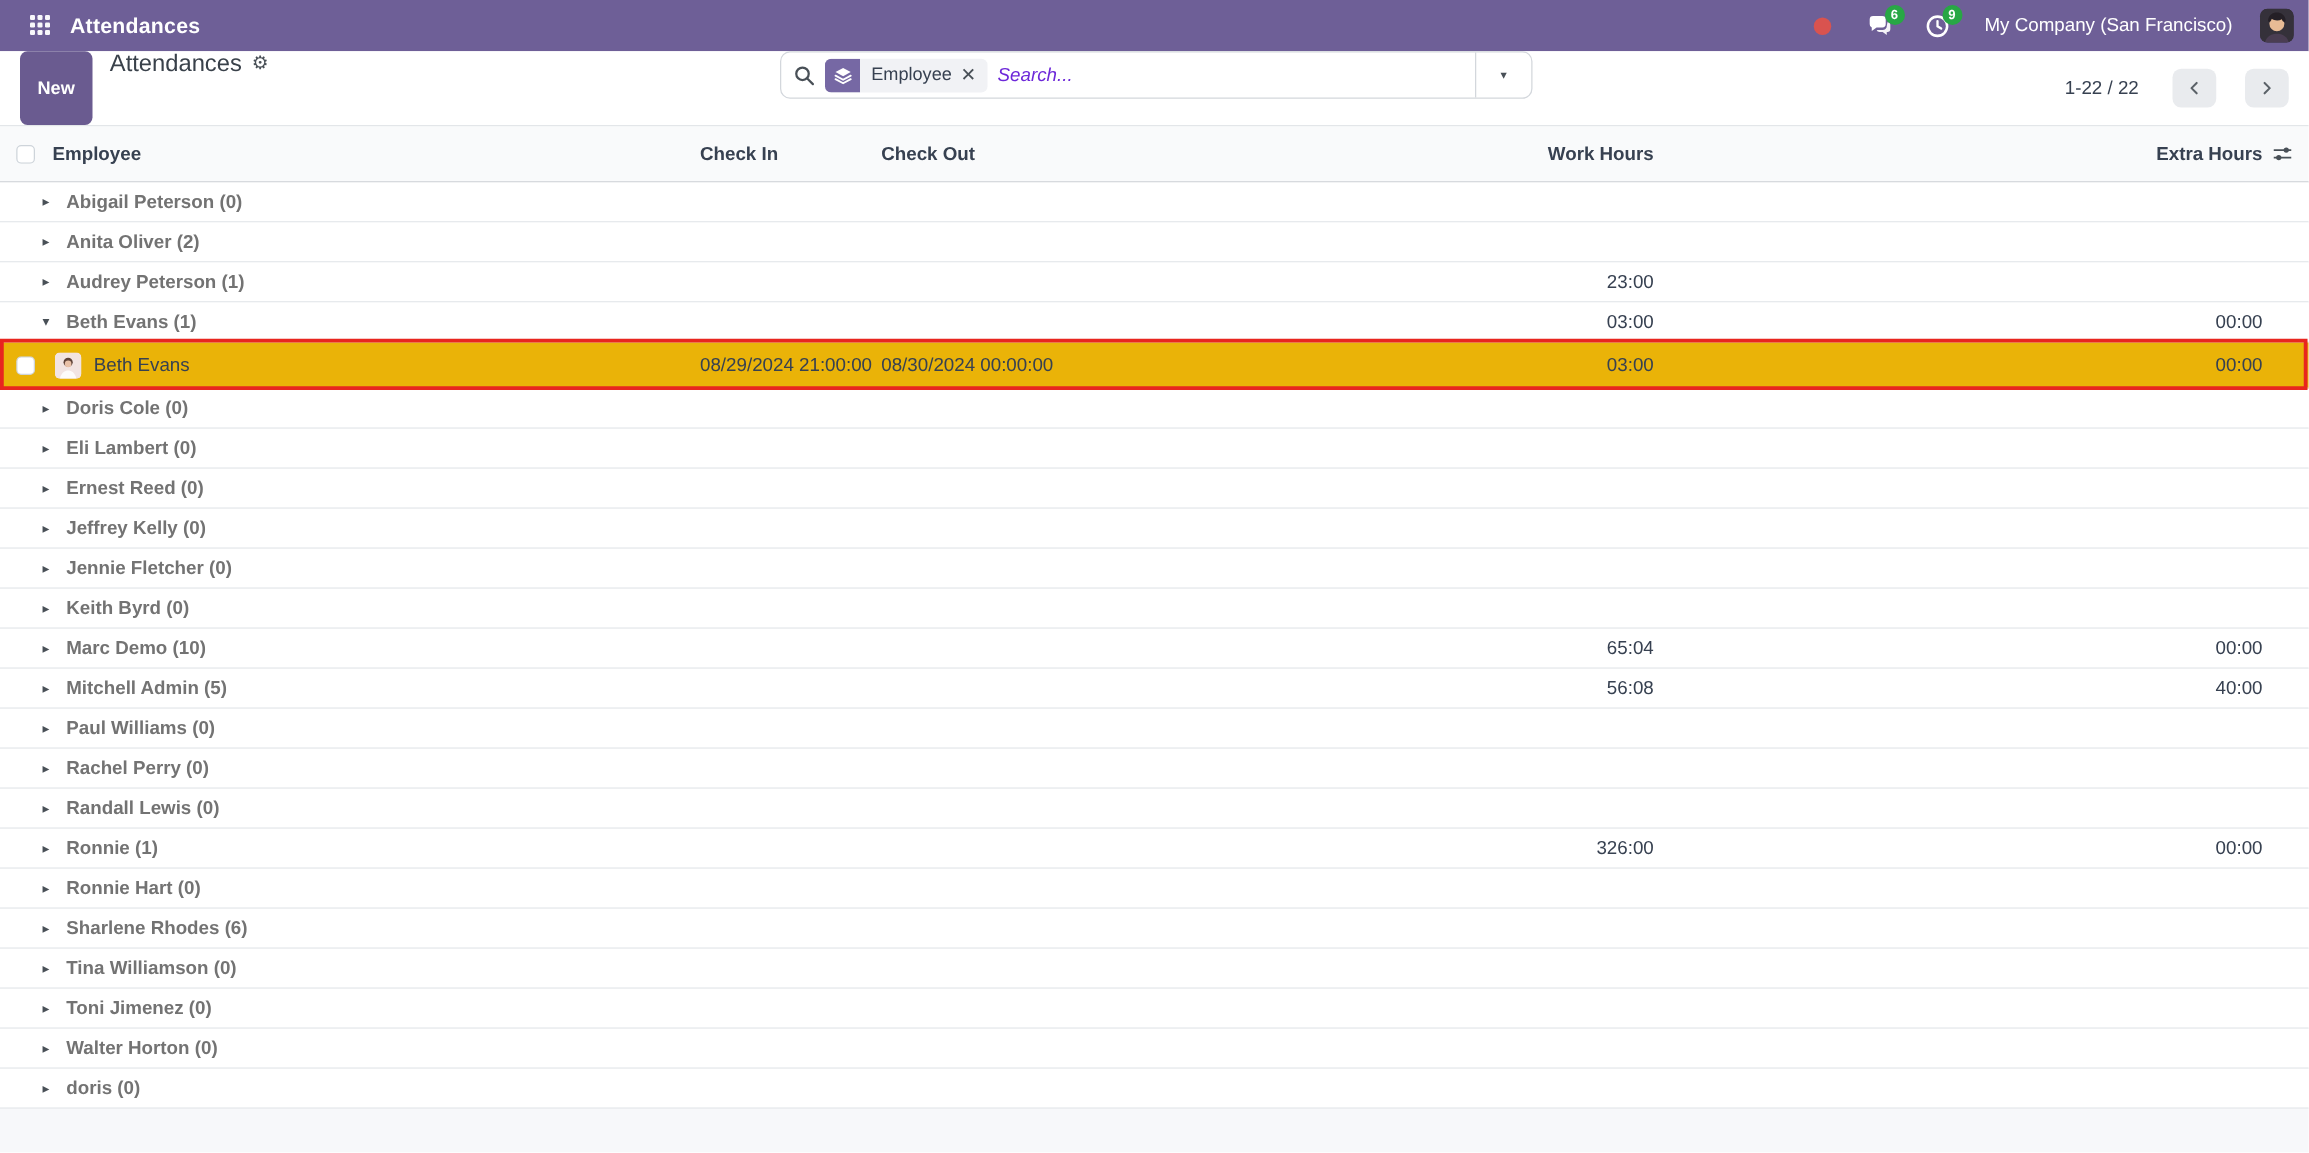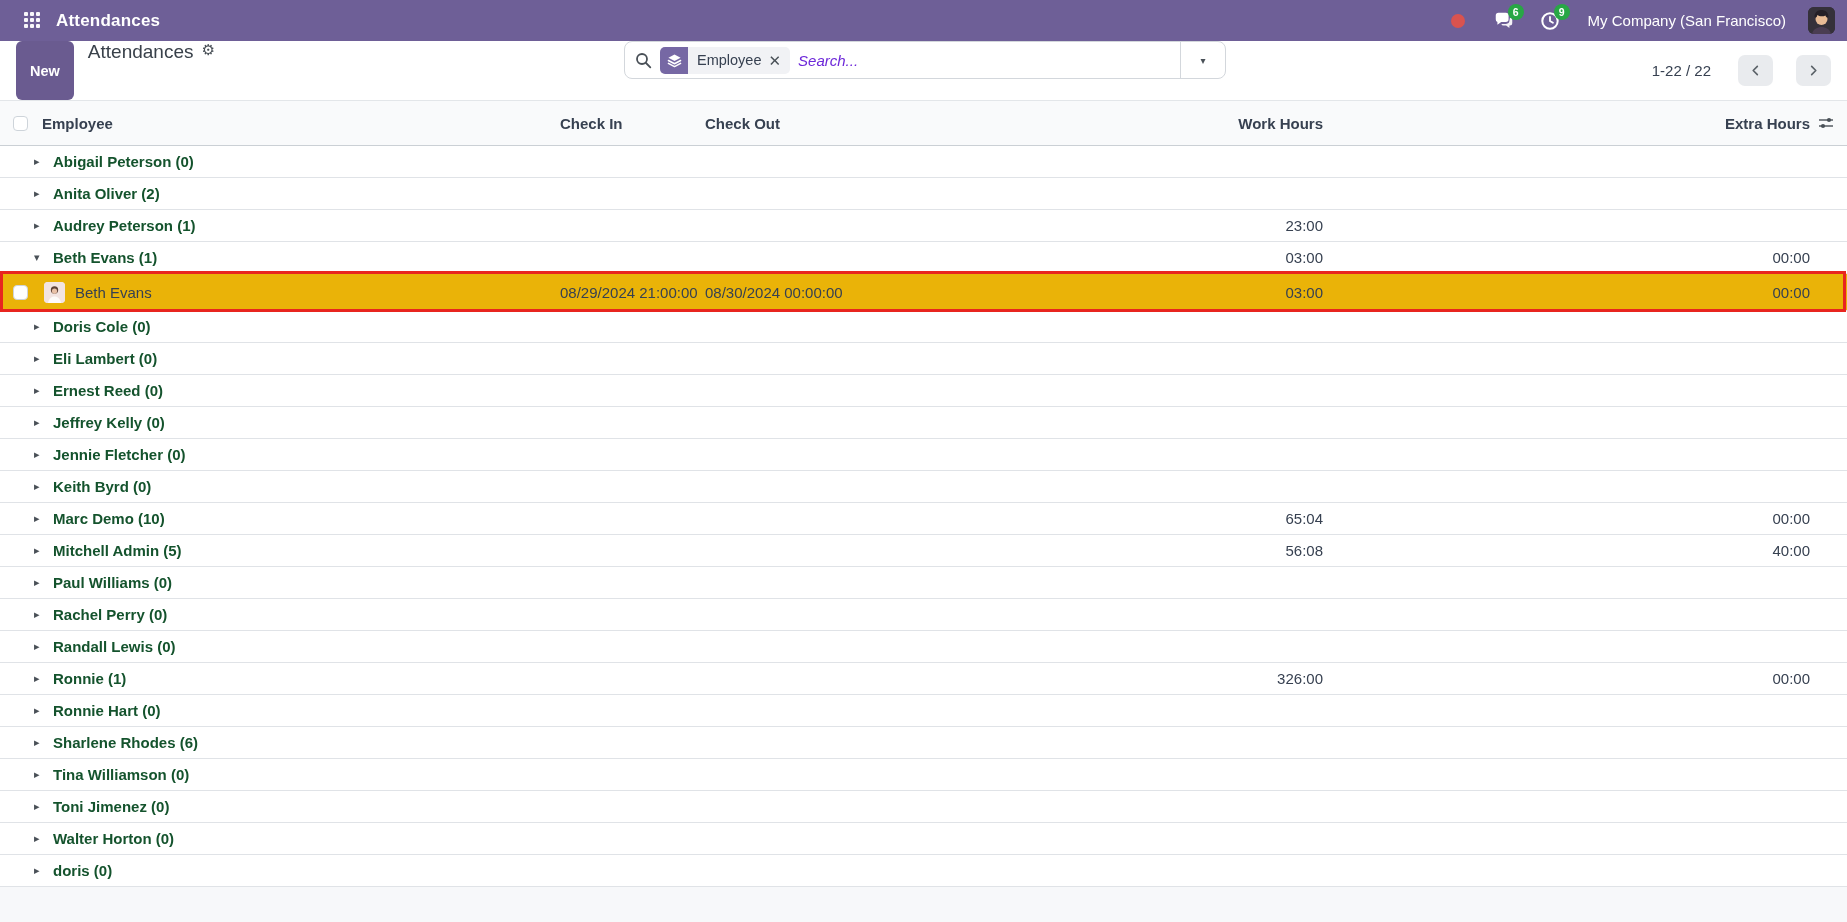--- a/index.html
+++ b/index.html
@@ -43,21 +43,21 @@
   .list-header { height:45px; background:#f9fafb; border-bottom:1px solid #cbd0d5; font-weight:700; color:#374151; }
   .cell { padding:0 2px; white-space:nowrap; overflow:hidden; }
   .num { text-align:right; }
   .c-check { display:flex; justify-content:center; }
   .checkbox { width:15px; height:15px; border:1px solid #ced4da; border-radius:4px; background:#fff; display:inline-block; cursor:pointer; }
   .hdr-icon-cell { display:flex; justify-content:flex-start; padding-left:6px; cursor:pointer; }
 
   .group-row { height:32px; border-bottom:1px solid #e0e3e7; background:#fff; cursor:pointer; }
   .group-cell { grid-column:1 / 5; display:flex; align-items:center; padding-left:34px; gap:9px; }
   .caret { font-size:11px; color:#495057; width:10px; }
-  .group-label { font-weight:600; color:#14532d; }
+  .group-label { font-weight:600; color:#737373; }
   .group-row.expanded .group-label { font-weight:700; }
 
   .detail-row { height:37px; background:#eab308; border-bottom:1px solid #e0e3e7; position:relative; cursor:pointer; }
   .annotation { display:none; }
   .detail-row.highlighted .annotation { display:block; position:absolute; left:0; right:1px; top:-3px; bottom:-2px; border:3px solid #e8251f; pointer-events:none; z-index:5; }
   .c-emp { display:flex; align-items:center; gap:10px; padding-left:4px; }
   .avatar { width:21px; height:21px; border-radius:4px; overflow:hidden; background:#f2e4e2; flex:0 0 auto; }
 
   .list-footer { height:35px; background:#f7f8fa; }
 </style>

